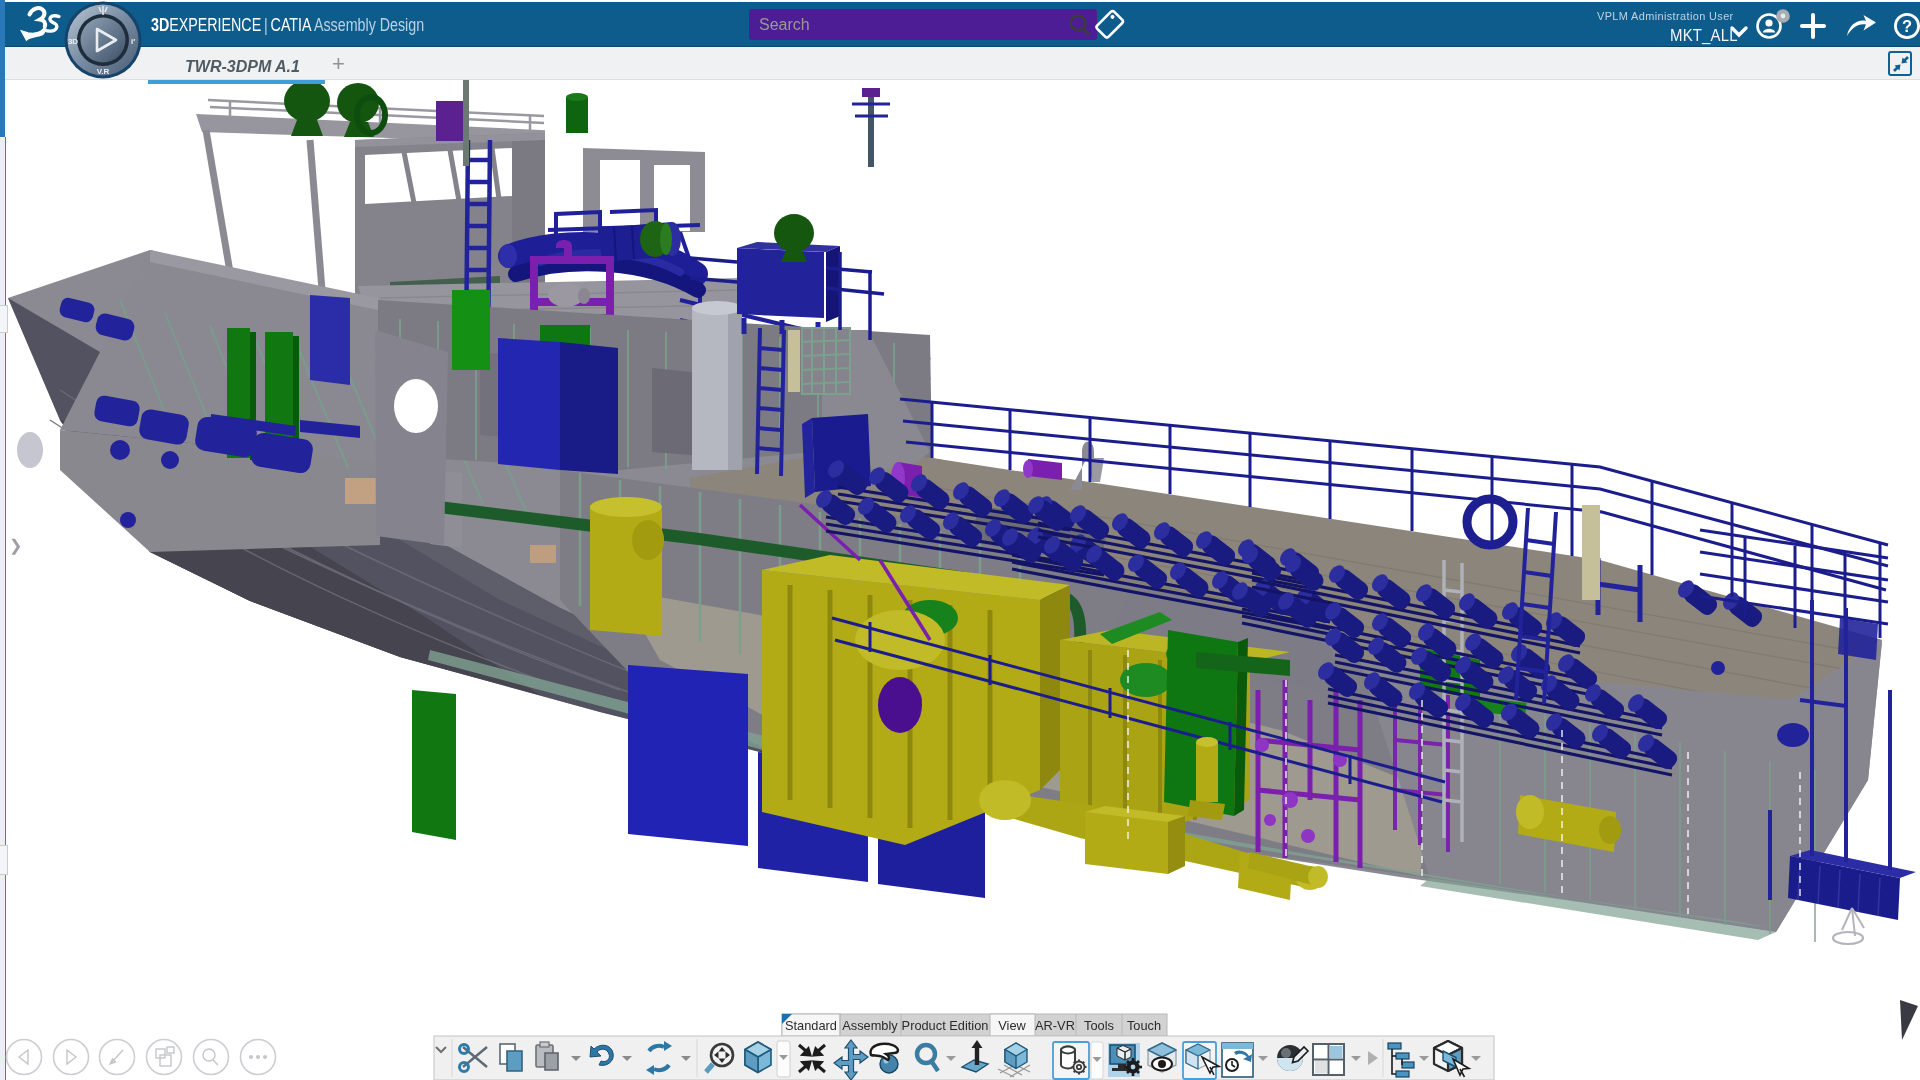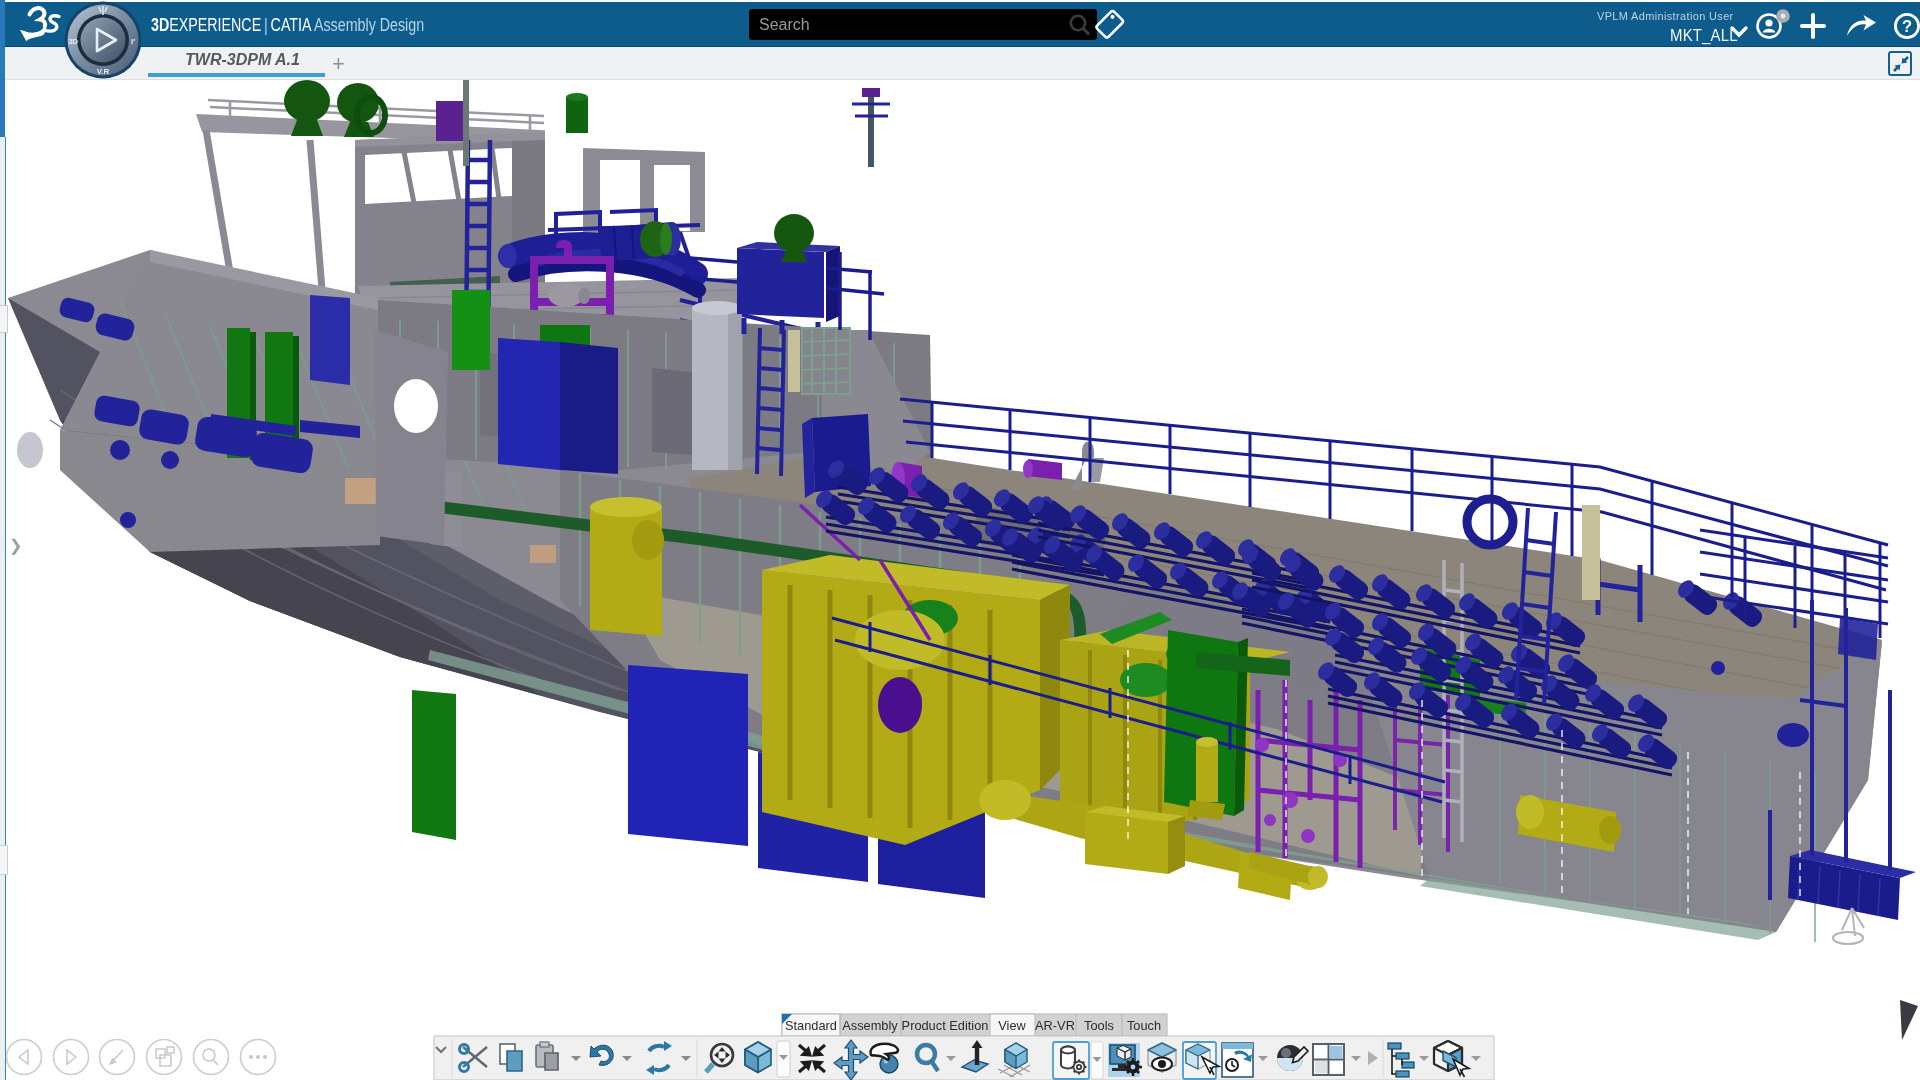--- a/index.html
+++ b/index.html
@@ -3,25 +3,25 @@
 <meta charset="utf-8">
 <style>
   html,body{margin:0;padding:0;width:1920px;height:1080px;overflow:hidden;background:#fff;
     font-family:"Liberation Sans", sans-serif;}
   #app{position:relative;width:1920px;height:1080px;background:#fff;}
   
   #topbar{position:absolute;left:0;top:0;width:1920px;height:47px;background:#0d5c8c;border-top:2px solid #fff;box-sizing:border-box;border-bottom:1px solid #09486e;}
   #brand{position:absolute;left:151px;top:15px;color:#fff;font-size:17.5px;letter-spacing:0px;white-space:nowrap;transform:scaleX(0.815);transform-origin:left;}
   #brand b{font-weight:bold;}
   #brand .lt{color:#b9d3e4;}
-  #searchbox{position:absolute;left:749px;top:9px;width:348px;height:31px;background:#000000;border-radius:3px;}
+  #searchbox{position:absolute;left:749px;top:9px;width:348px;height:31px;background:#4c1d95;border-radius:3px;}
   #searchbox .ph{position:absolute;left:10px;top:7px;color:#999;font-size:16px;}
   
   #tabrow{position:absolute;left:0;top:47px;width:1920px;height:33px;background:#f0f1f2;border-bottom:1px solid #dcdee0;box-sizing:border-box;}
-  #doctab{position:absolute;left:148px;top:44px;width:177px;height:33px;}
+  #doctab{position:absolute;left:148px;top:51px;width:177px;height:33px;}
   #doctab .t{position:absolute;left:37px;top:7px;font-style:italic;font-weight:bold;font-size:16px;color:#4f5a63;white-space:nowrap;}
   #doctab .u{position:absolute;left:0;bottom:0px;width:177px;height:4px;background:#3e9ed8;}
   #plus{position:absolute;left:332px;top:51px;color:#8e9398;font-size:22px;font-weight:400;}
   #minbtn{position:absolute;left:1888px;top:51px;width:24px;height:25px;border:2px solid #11608f;border-radius:3px;background:#f0f1f2;box-sizing:border-box;}
   
   #ledge-top{position:absolute;left:0;top:0;width:5px;height:137px;background:#2878ba;}
   #ledge{position:absolute;left:0;top:137px;width:5px;height:943px;background:#eceef0;border-right:1px solid #2e86c4;box-sizing:content-box;}
   #lchev{position:absolute;left:9px;top:536px;color:#9aa0a6;font-size:16px;}
 </style>
 </head>

